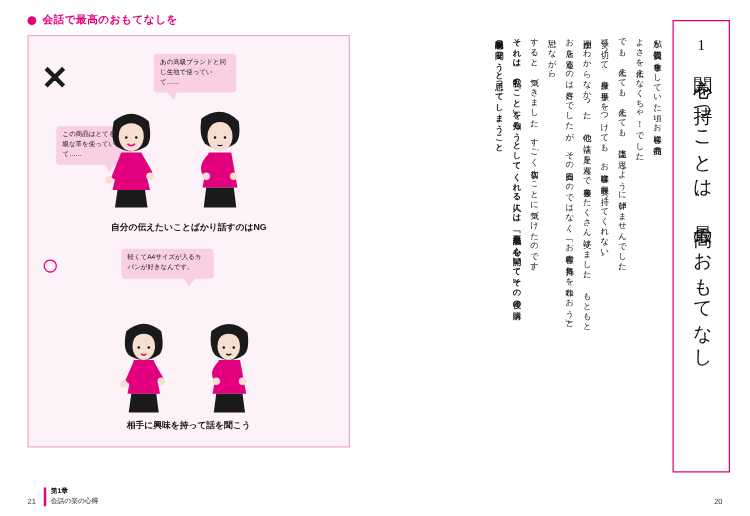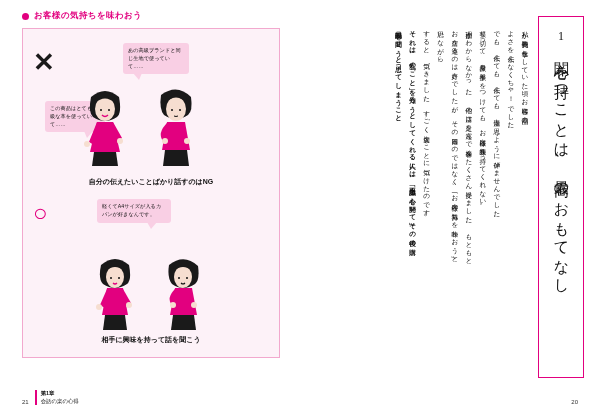--- a/index.html
+++ b/index.html
@@ -215,21 +215,21 @@
 </style>
 </head>
 <body>
 
 <div id="spread">
 
   <div id="left-page">
 
     <div id="left-heading">
       <span class="bullet-dot"></span>
-      <span id="left-heading-text">お客様の気持ちを味わおう</span>
+      <span id="left-heading-text">会話で最高のおもてなしを</span>
     </div>
 
     <div id="figure-box">
 
       <div class="mark-x">✕</div>
       <div class="mark-o">○</div>
 
       <div class="bubble" id="bubble-brand">あの高級ブランドと同じ生地で使っていて……</div>
       <div class="bubble" id="bubble-goods">この商品はとても高級な革を使っていて……</div>
       <div class="bubble" id="bubble-bag">軽くてA4サイズが入るカバンが好きなんです。</div>

